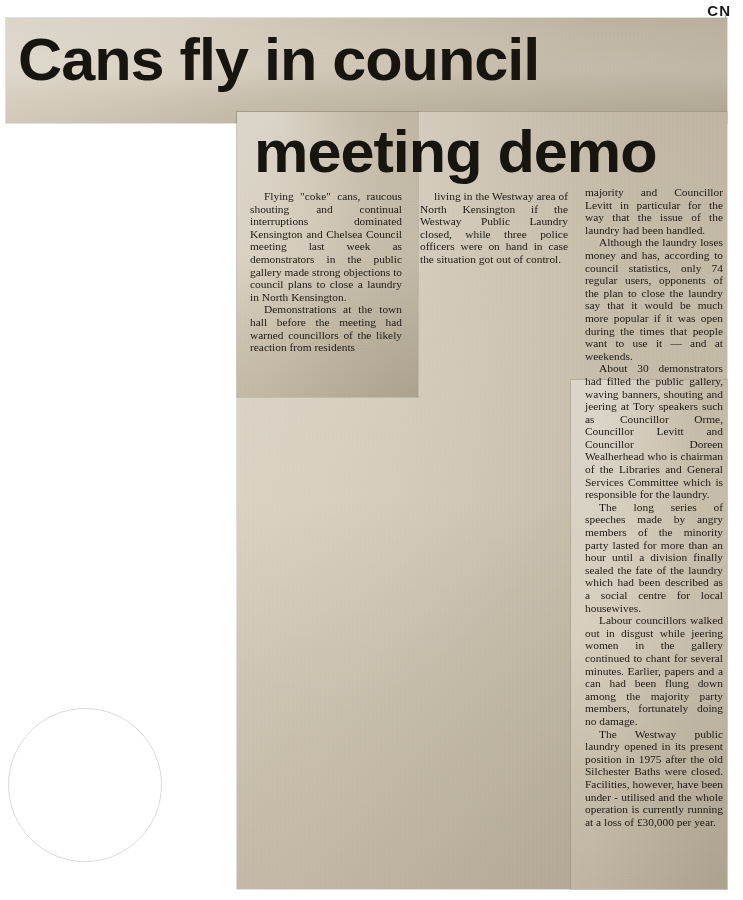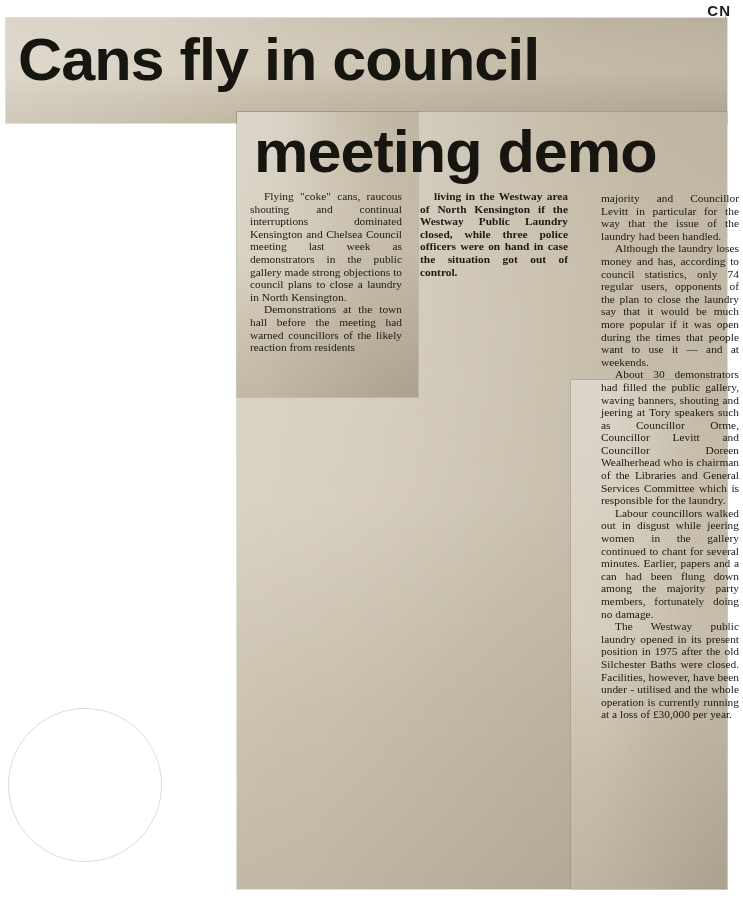--- a/index.html
+++ b/index.html
@@ -128,22 +128,22 @@
     hyphens: manual;
     -webkit-hyphens: manual;
   }
   .col p {
     margin: 0;
     text-indent: 14px;
   }
   .col p.noindent { text-indent: 0; }
 
   #col-1 { left: 250px; top: 190px; width: 152px; }
-  #col-2 { left: 420px; top: 190px; width: 148px; font-weight: bold; }
-  #col-3 { left: 585px; top: 192px; width: 138px; margin-left: 16px; }
+  #col-2 { left: 420px; top: 190px; width: 148px; }
+  #col-3 { left: 585px; top: 186px; width: 138px; }
 
   
   #pencil-circle {
     position: absolute;
     left: 8px;
     top: 708px;
     width: 152px;
     height: 152px;
     border: 1px solid #cfcfcf;
     border-radius: 50%;
@@ -200,20 +200,21 @@
   </div>
 
   <div class="col" id="col-2">
     <p>living in the Westway area of North Kensington if the Westway Public Laundry closed, while three police officers were on hand in case the situation got out of control.</p>
   </div>
 
   <div class="col" id="col-3">
     <p class="noindent">majority and Councillor Levitt in particular for the way that the issue of the laundry had been handled.</p>
     <p>Although the laundry loses money and has, according to council statistics, only 74 regular users, opponents of the plan to close the laundry say that it would be much more popular if it was open during the times that people want to use it — and at weekends.</p>
     <p>About 30 demonstrators had filled the public gallery, waving banners, shouting and jeering at Tory speakers such as Councillor Orme, Councillor Levitt and Councillor Doreen Wealherhead who is chairman of the Libraries and General Services Committee which is responsible for the laundry.</p>
+    <p>The long series of speeches made by angry members of the minority party lasted for more than an hour until a division finally sealed the fate of the laundry which had been described as a social centre for local housewives.</p>
     <p>Labour councillors walked out in disgust while jeering women in the gallery continued to chant for several minutes. Earlier, papers and a can had been flung down among the majority party members, fortunately doing no damage.</p>
     <p>The Westway public laundry opened in its present position in 1975 after the old Silchester Baths were closed. Facilities, however, have been under - utilised and the whole operation is currently running at a loss of £30,000 per year.</p>
   </div>
 
   <div id="pencil-circle"></div>
   <div id="watermark"></div>
 
 </div>
 
 </body></html>

